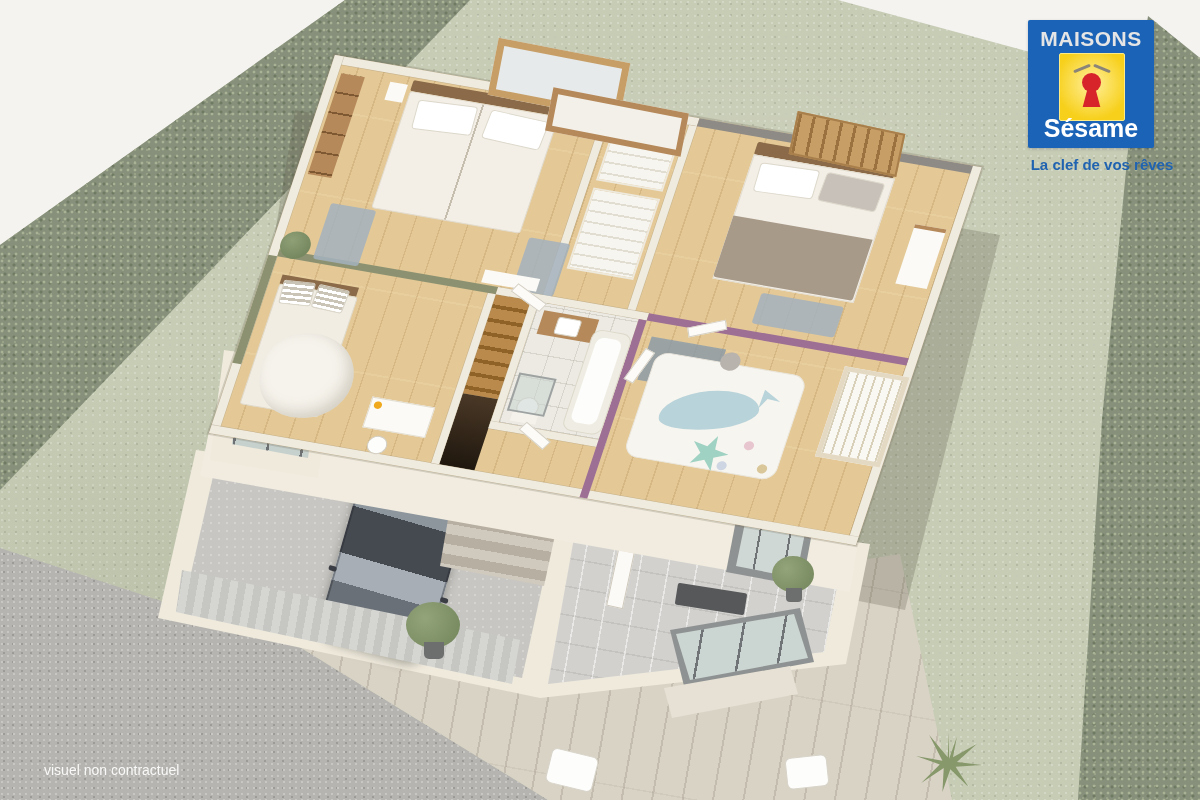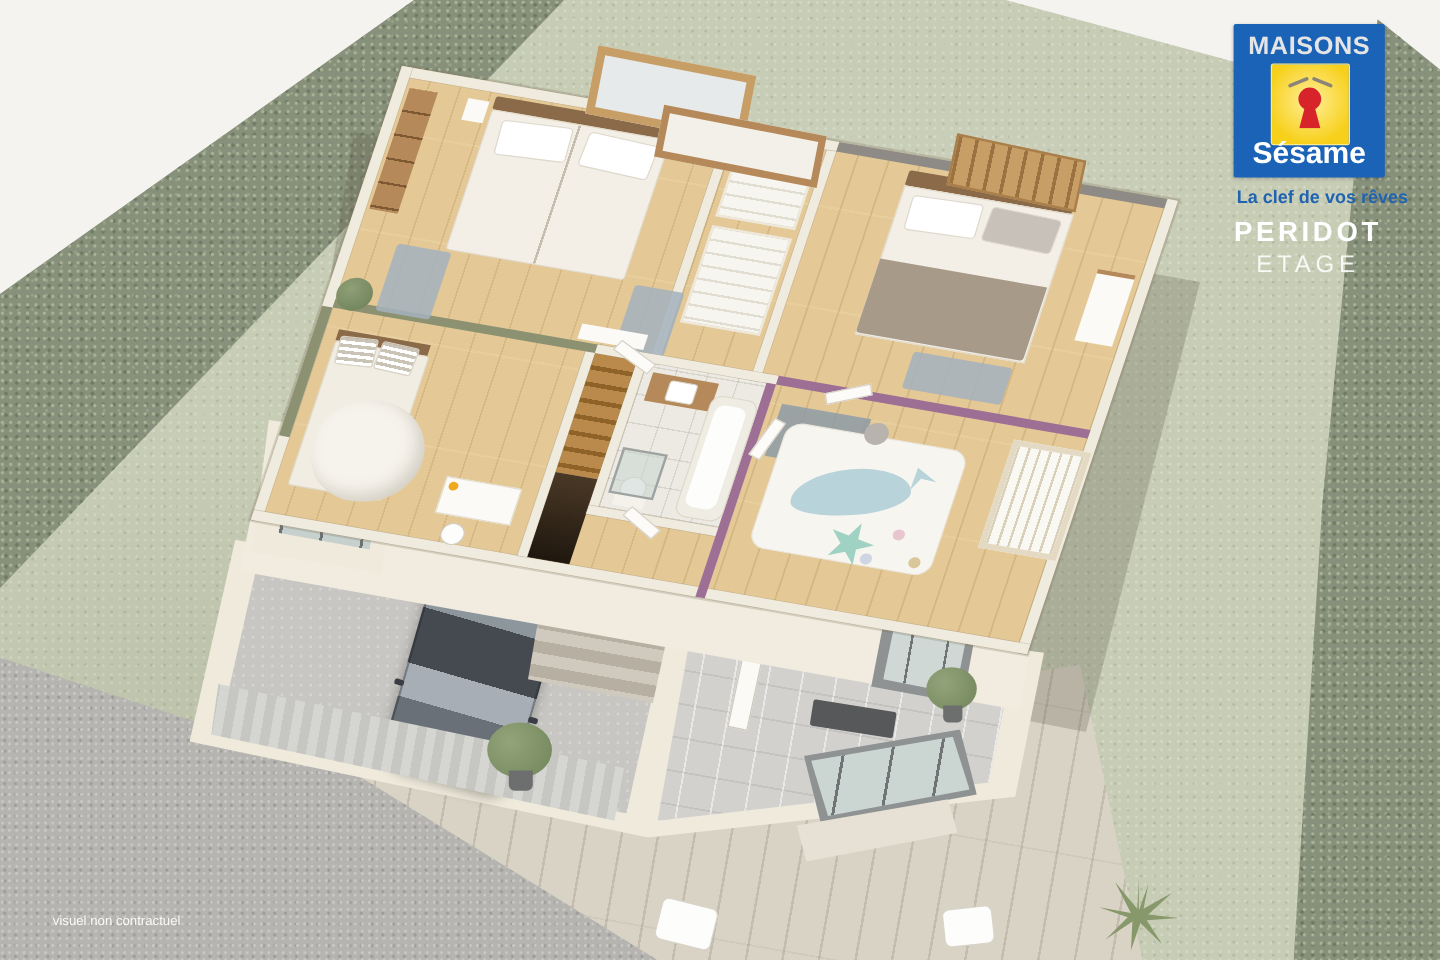--- a/index.html
+++ b/index.html
@@ -180,21 +180,21 @@
   #logo-yellow{position:absolute;left:31px;top:33px;width:64px;height:66px;border:1px solid #fceb86;border-radius:2px;
     background:radial-gradient(circle at 50% 45%,#ffef9a,#f7d01b 75%);}
   #chev-l{position:absolute;left:13px;top:13px;width:18px;height:3px;background:#8a8578;border-radius:2px;transform:rotate(-22deg);}
   #chev-r{position:absolute;left:33px;top:13px;width:18px;height:3px;background:#8a8578;border-radius:2px;transform:rotate(22deg);}
   #key-circle{position:absolute;left:22px;top:19px;width:19px;height:19px;border-radius:50%;background:#d7242b;}
   #key-body{position:absolute;left:21px;top:34px;width:21px;height:19px;background:#d7242b;clip-path:polygon(32% 0,68% 0,92% 100%,8% 100%);}
   #logo-sesame{position:absolute;left:0;bottom:5px;width:100%;text-align:center;color:#fff;font-size:25px;font-weight:bold;}
   #tagline{left:992px;top:156px;width:220px;text-align:center;color:#2063b0;font-size:15px;font-weight:bold;}
   #plan-title{left:980px;top:180px;width:220px;text-align:center;color:#ffffff;font-size:23px;font-weight:bold;letter-spacing:3px;}
   #plan-sub{left:980px;top:210px;width:220px;text-align:center;color:rgba(255,255,255,.88);font-size:20px;letter-spacing:4px;}
-  #disclaimer{left:44px;top:762px;color:rgba(255,255,255,.92);font-size:11px;}
+  #disclaimer{left:44px;top:762px;color:rgba(255,255,255,.92);font-size:14px;}
 </style>
 </head>
 <body>
 
 <div id="stage">
 
   <div class="ly" id="corner-tl"></div>
   <div class="ly" id="corner-tr"></div>
   <div class="ly hedge" id="hedge-tl"></div>
   <div class="ly hedge" id="hedge-r"></div>
@@ -318,16 +318,14 @@
     <div id="logo-maisons">MAISONS</div>
     <div id="logo-yellow">
       <span id="chev-l"></span>
       <span id="chev-r"></span>
       <span id="key-circle"></span>
       <span id="key-body"></span>
     </div>
     <div id="logo-sesame">Sésame</div>
   </div>
   <div class="abs" id="tagline">La clef de vos rêves</div>
-  <div class="abs" id="plan-title">PERIDOT</div>
-  <div class="abs" id="plan-sub">ETAGE</div>
   <div class="abs" id="disclaimer">visuel non contractuel</div>
 </div>
 
 </body></html>

